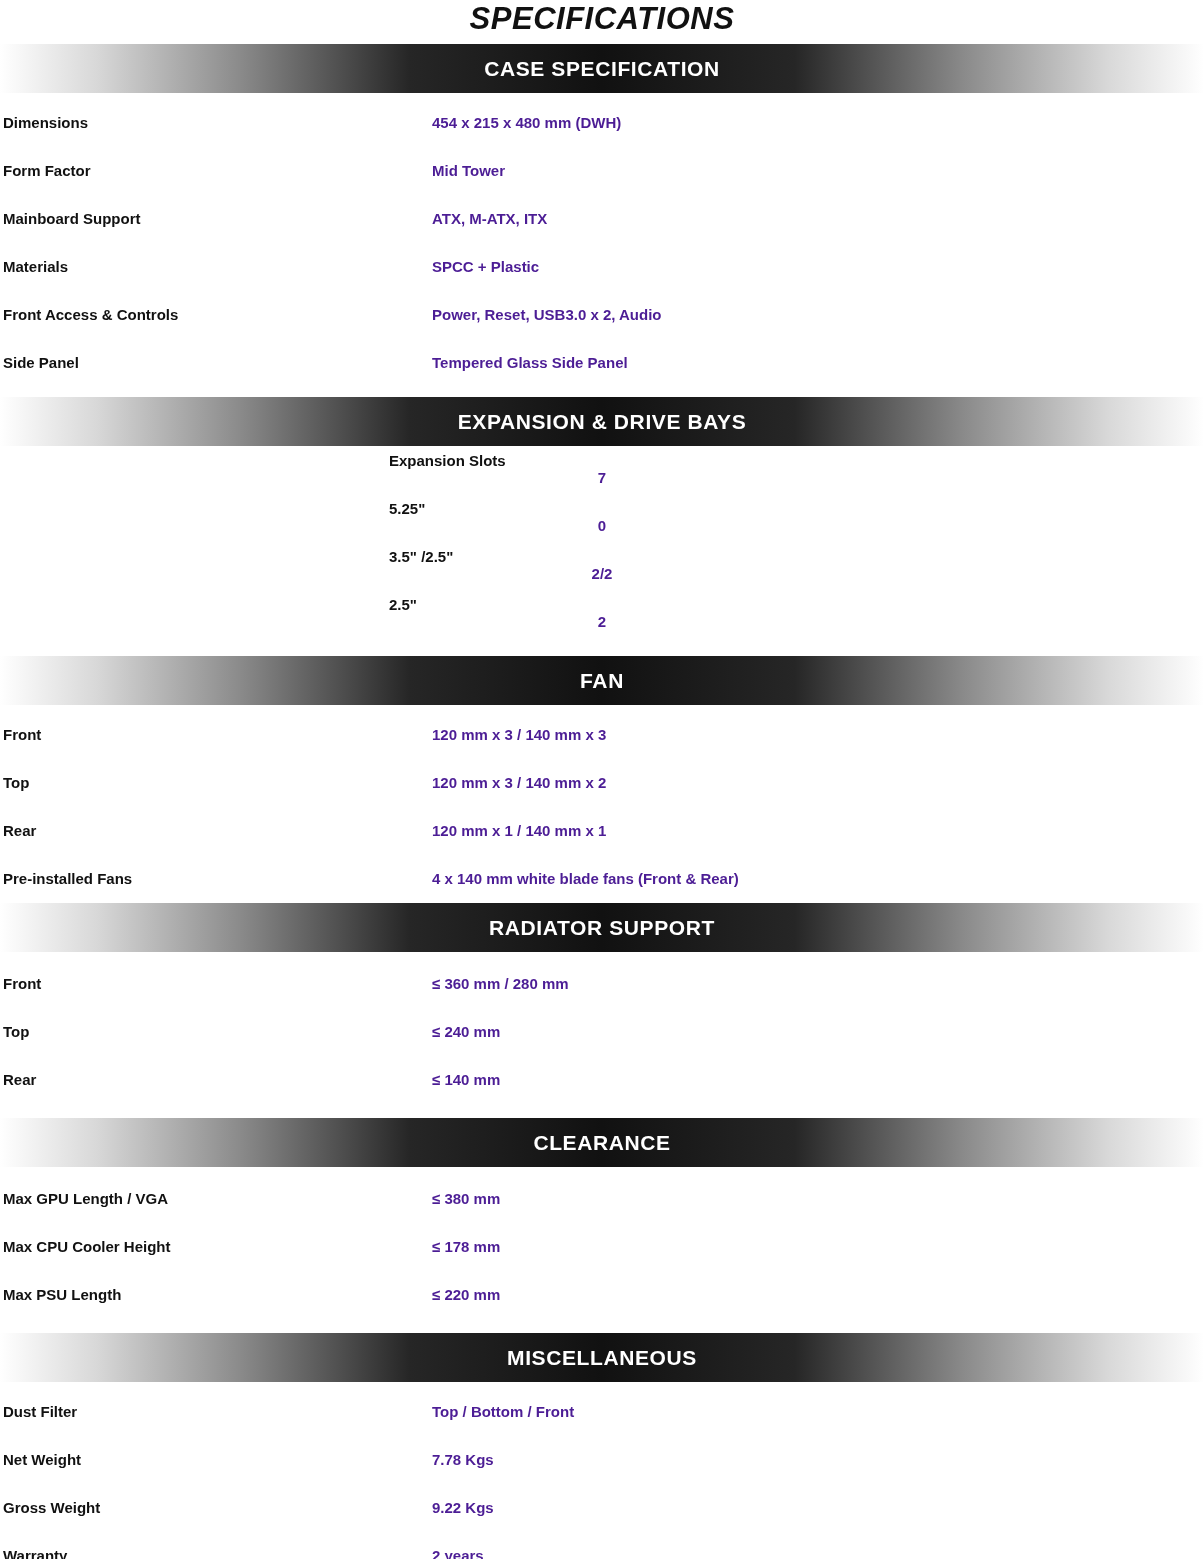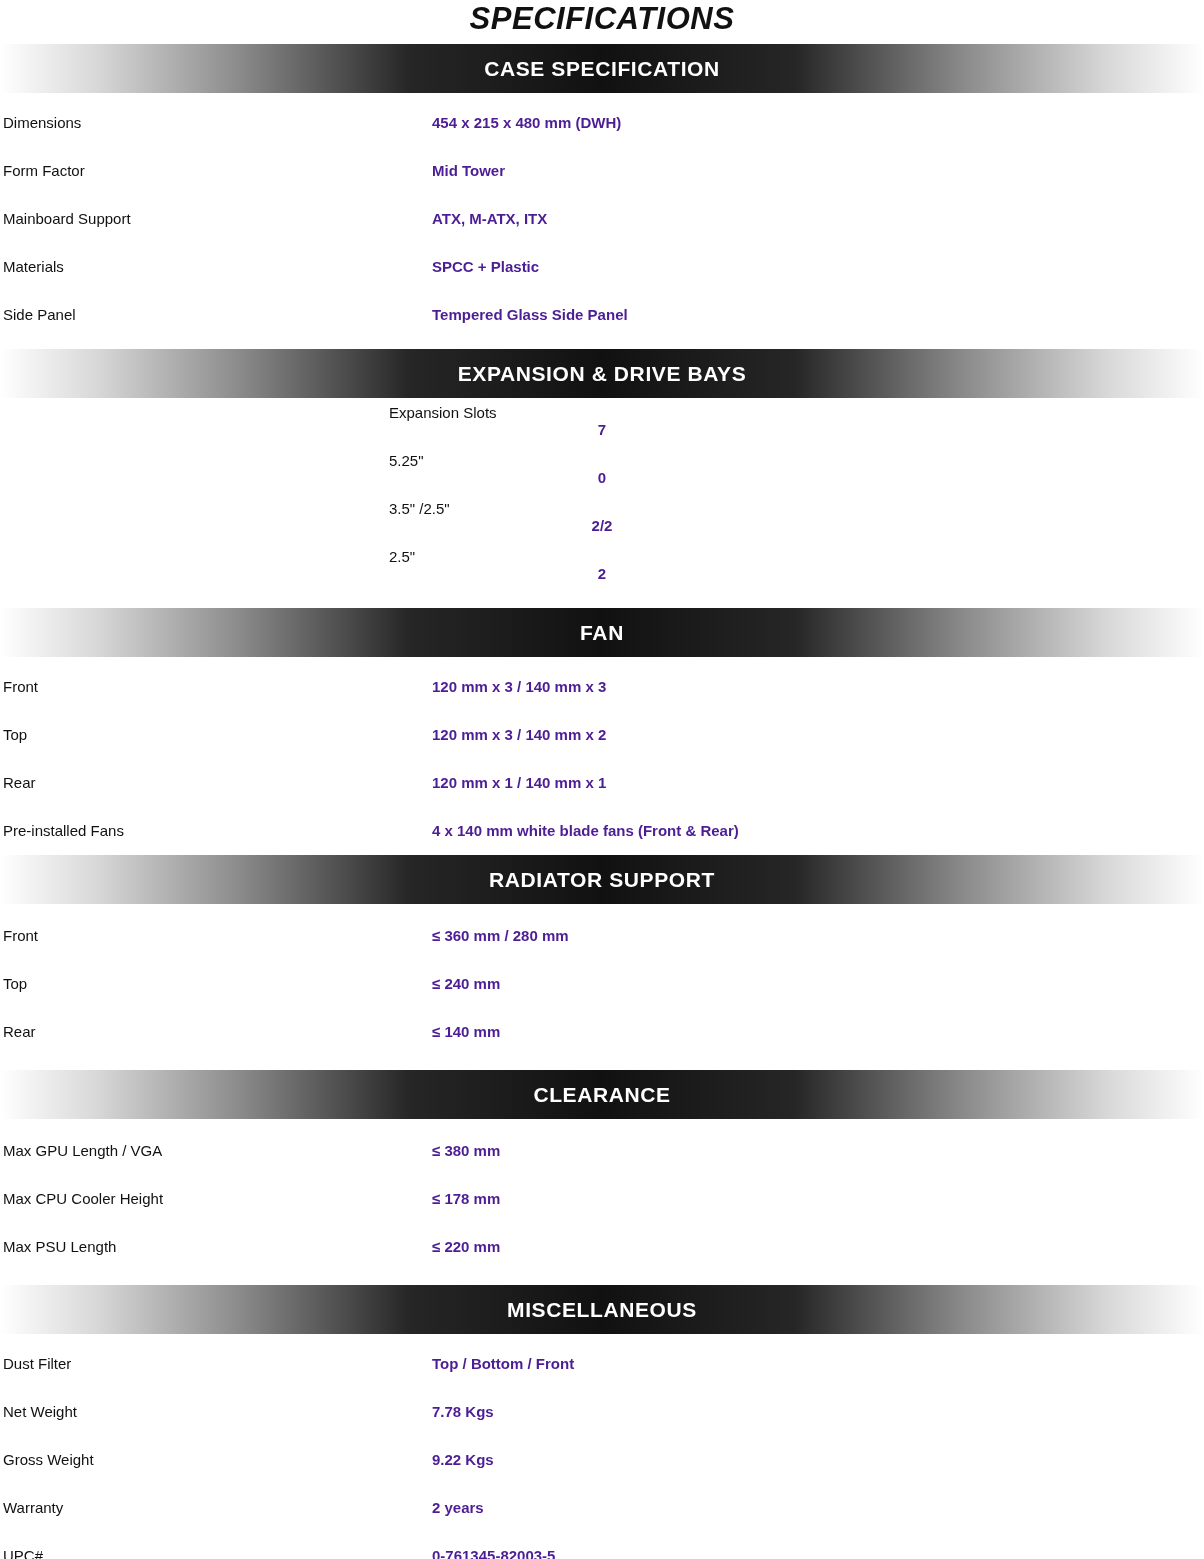--- a/index.html
+++ b/index.html
@@ -65,21 +65,21 @@
     display: flex;
     align-items: flex-start;
     padding: 0;
     line-height: 1.15;
   }
   .spec-label {
     width: 432px;
     min-width: 432px;
     padding-left: 3px;
     font-size: 15px;
-    font-weight: normal;
+    font-weight: bold;
     color: #111111;
   }
   .spec-value {
     flex: 1;
     font-size: 15px;
     font-weight: bold;
     color: #4c1d95;
   }
   
   .sec-case .spec-row { height: 48px; align-items: center; }
@@ -118,20 +118,24 @@
       </div>
       <div class="spec-row">
         <div class="spec-label">Mainboard Support</div>
         <div class="spec-value">ATX, M-ATX, ITX</div>
       </div>
       <div class="spec-row">
         <div class="spec-label">Materials</div>
         <div class="spec-value">SPCC + Plastic</div>
       </div>
       <div class="spec-row">
+        <div class="spec-label">Front Access &amp; Controls</div>
+        <div class="spec-value">Power, Reset, USB3.0 x 2, Audio</div>
+      </div>
+      <div class="spec-row">
         <div class="spec-label">Side Panel</div>
         <div class="spec-value">Tempered Glass Side Panel</div>
       </div>
     </div>
   </section>
 
   <div class="gap-sm"></div>
 
   <section class="sec-bays">
     <div class="section-header">

